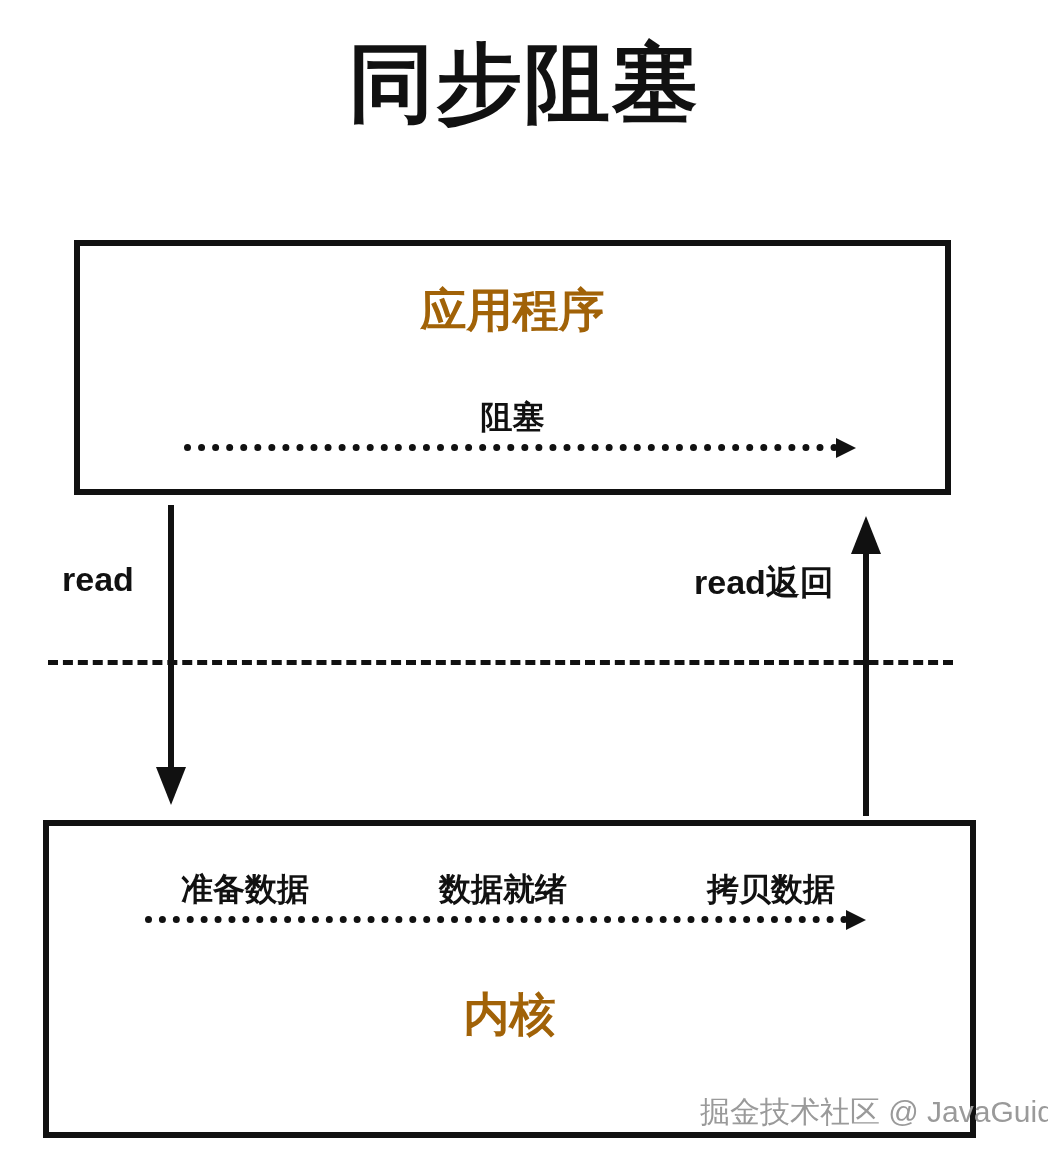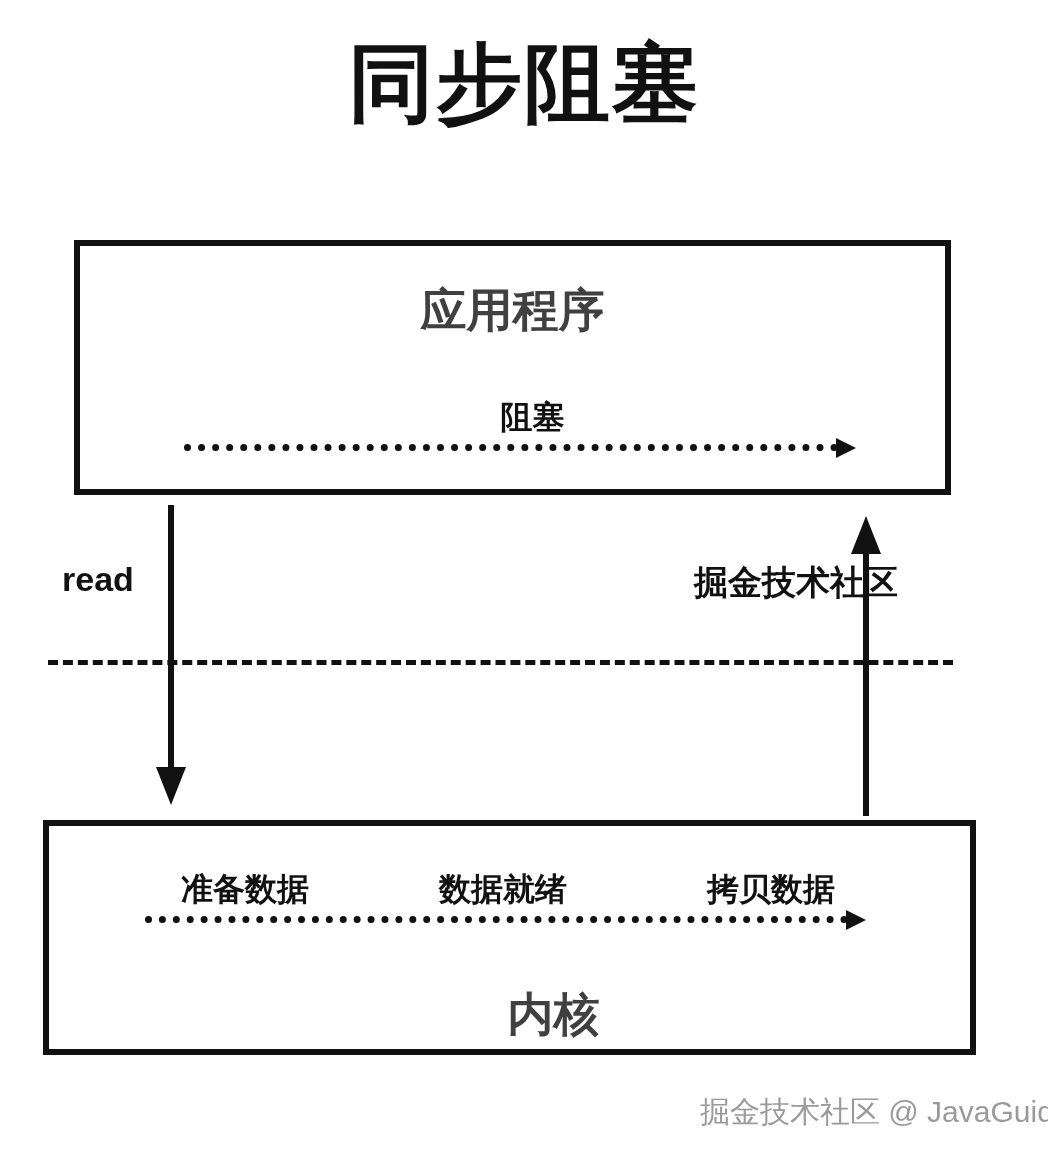--- a/index.html
+++ b/index.html
@@ -43,58 +43,56 @@
   #app-box {
     left: 74px;
     top: 240px;
     width: 877px;
     height: 255px;
   }
   #kernel-box {
     left: 43px;
     top: 820px;
     width: 933px;
-    height: 235px;
+    height: 318px;
     padding-left: 7px;
   }
 
   
   .box-title {
     position: absolute;
     text-align: center;
     font-size: 46px;
     font-weight: 700;
-    color: #404040;
+    color: #a16207;
     white-space: nowrap;
   }
   #app-title {
     left: 0;
     top: 34px;
     width: 100%;
   }
   #kernel-title {
     left: 0;
     top: 158px;
     width: 100%;
-    margin-left: 44px;
   }
 
   .inline-label {
     position: absolute;
     font-size: 32px;
     font-weight: 700;
     color: #111111;
     white-space: nowrap;
     text-align: center;
   }
   #blocking-label {
     left: 0;
     top: 150px;
     width: 100%;
-    padding-left: 20px;
   }
 
   .kernel-stage {
     position: absolute;
     top: 42px;
     font-size: 32px;
     font-weight: 700;
     color: #111111;
     white-space: nowrap;
     text-align: center;
@@ -242,21 +240,21 @@
   <div class="v-arrow" id="read-arrow">
     <span class="vline"></span>
     <span class="vhead"></span>
   </div>
   <div class="arrow-label" id="read-label">read</div>
 
   <div class="v-arrow" id="read-return-arrow">
     <span class="vline"></span>
     <span class="vhead"></span>
   </div>
-  <div class="arrow-label" id="read-return-label">掘金技术社区</div>
+  <div class="arrow-label" id="read-return-label">read返回</div>
 
   <div id="space-divider"></div>
 
   <div class="box" id="kernel-box">
     <div class="kernel-stage" id="stage-0">准备数据</div>
     <div class="kernel-stage" id="stage-2">拷贝数据</div>
     <div class="kernel-stage" id="stage-1">数据就绪</div>
 
     <div class="dotted-arrow" id="kernel-dotted-arrow">
       <span class="dline"></span>

